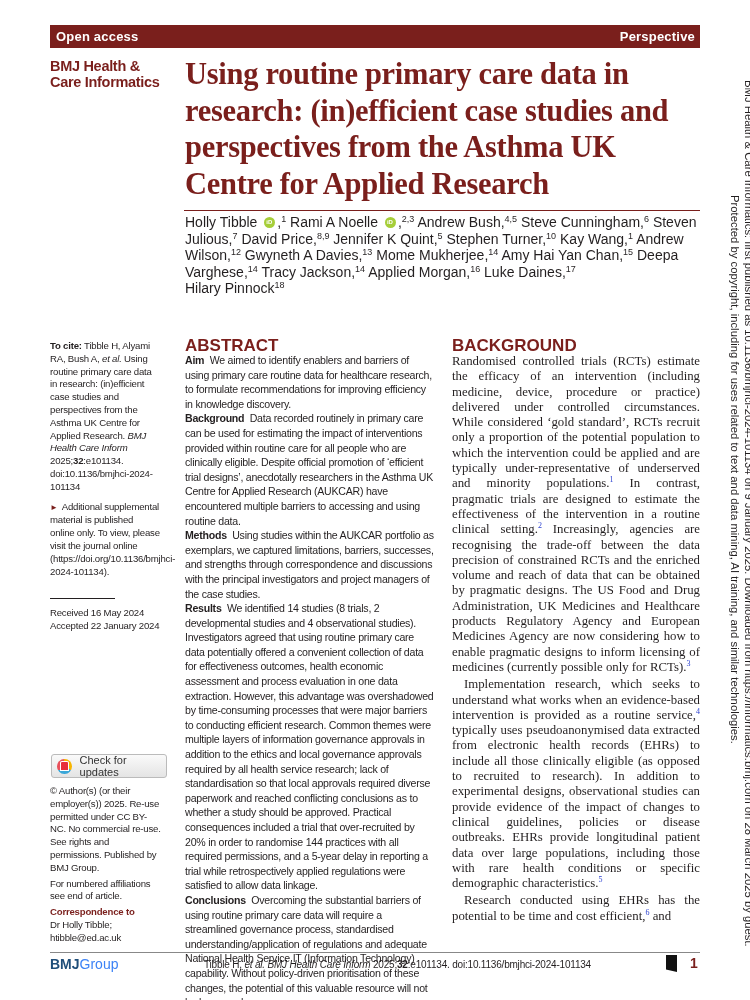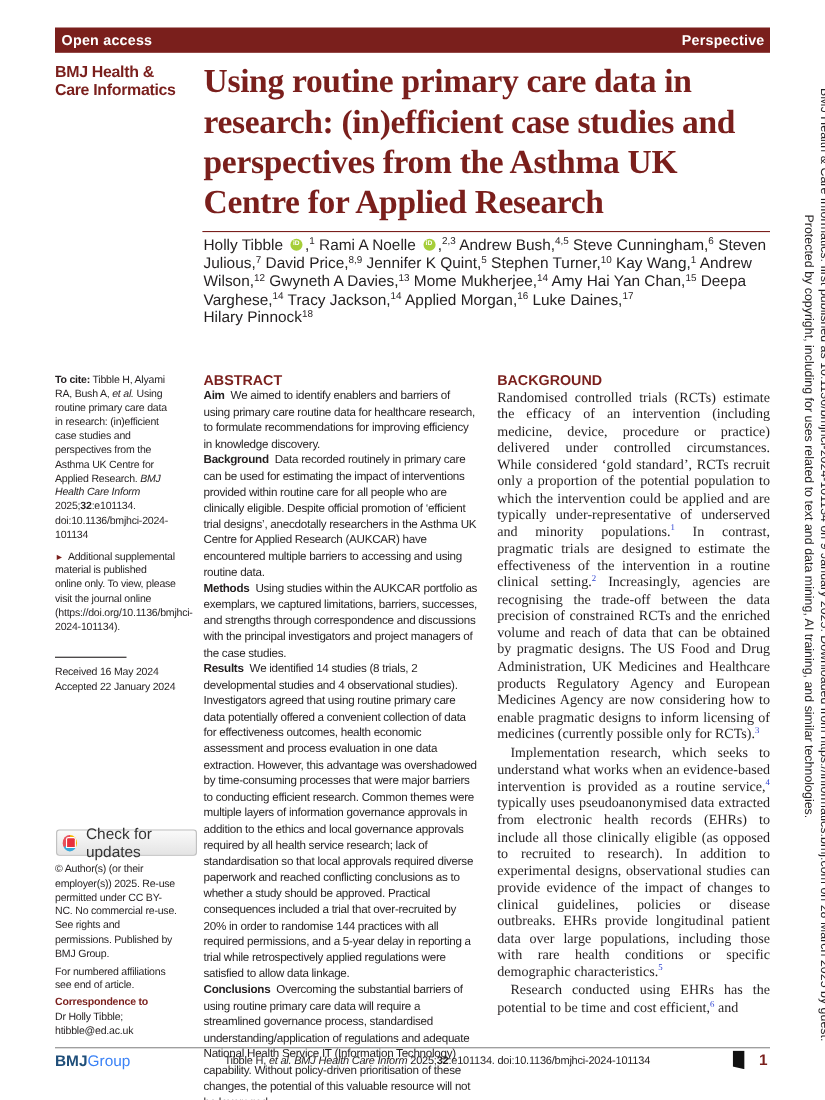--- a/index.html
+++ b/index.html
@@ -24,31 +24,31 @@
   .orcid::after { content:"iD"; position:absolute; left:2px; top:1px; font-size:6px; color:#fff; font-weight:bold; line-height:9px; }
 
   .sidebar { position:absolute; left:50px; top:340px; width:110px; font-size:9.6px; line-height:12.8px; color:#231f20; letter-spacing:-0.2px; }
   .sidebar b { font-weight:bold; }
   .sidebar .cite { margin-bottom:7px; }
   .sidebar .supp { margin-bottom:20px; }
   .sidebar .supp .arrow { color:#7a1f1c; font-size:8px; margin-right:4px; }
   .sidebar .rule { width:65px; height:1px; background:#231f20; margin-bottom:8px; }
   .corr-head { color:#7a1f1c; font-weight:bold; }
 
-  .check-updates { position:absolute; left:51px; top:754px; width:128px; height:24px; border:1px solid #bbb; border-radius:3px;
-                   background:linear-gradient(#fafafa,#e4e4e4); display:flex; align-items:center; padding-left:5px; font-size:14px; color:#333; cursor:pointer; }
+  .check-updates { position:absolute; left:51px; top:754px; width:116px; height:24px; border:1px solid #bbb; border-radius:3px;
+                   background:linear-gradient(#fafafa,#e4e4e4); display:flex; align-items:center; padding-left:5px; font-size:11px; color:#333; cursor:pointer; }
   .cu-icon { width:15px; height:15px; border-radius:50%; margin-right:8px; position:relative;
              background:conic-gradient(#f7b500 0 33%, #3aa7d8 33% 66%, #e8505b 66% 100%); }
   .cu-icon::after { content:""; position:absolute; left:4px; top:3px; width:7px; height:8px; background:#e8303b; border-radius:1px 1px 0 0; box-shadow:0 0 0 1px #fff; }
 
   .sidebar2 { position:absolute; left:50px; top:785px; width:112px; font-size:9.6px; line-height:12.8px; color:#231f20; letter-spacing:-0.2px; }
   .sidebar2 p { margin-bottom:3px; }
 
   .abstract { position:absolute; left:185px; top:339px; width:250px; font-size:10.6px; line-height:14.6px; color:#231f20; letter-spacing:-0.25px; }
-  .sec-head { color:#7a1f1c; font-weight:bold; font-size:13px; line-height:14px; letter-spacing:0; }
+  .sec-head { color:#7a1f1c; font-weight:bold; font-size:17px; line-height:14px; letter-spacing:0; }
   .abstract b { font-weight:bold; }
 
   .background { position:absolute; left:452px; top:339px; width:248px; }
   .bg-text { font-family:"Liberation Serif", serif; font-size:12.8px; line-height:15.3px; text-align:justify; color:#231f20; margin-top:1px; }
   .bg-text p { text-indent:0; }
   .bg-text p + p { text-indent:12px; margin-top:2px; }
   .ref { color:#2a3fd0; font-size:8px; vertical-align:5px; line-height:0; }
 
   .footer-rule { position:absolute; left:50px; top:952px; width:650px; height:1px; background:#888; }
   .bmj-logo { position:absolute; left:50px; top:956px; font-size:14px; color:#1f4e79; }

